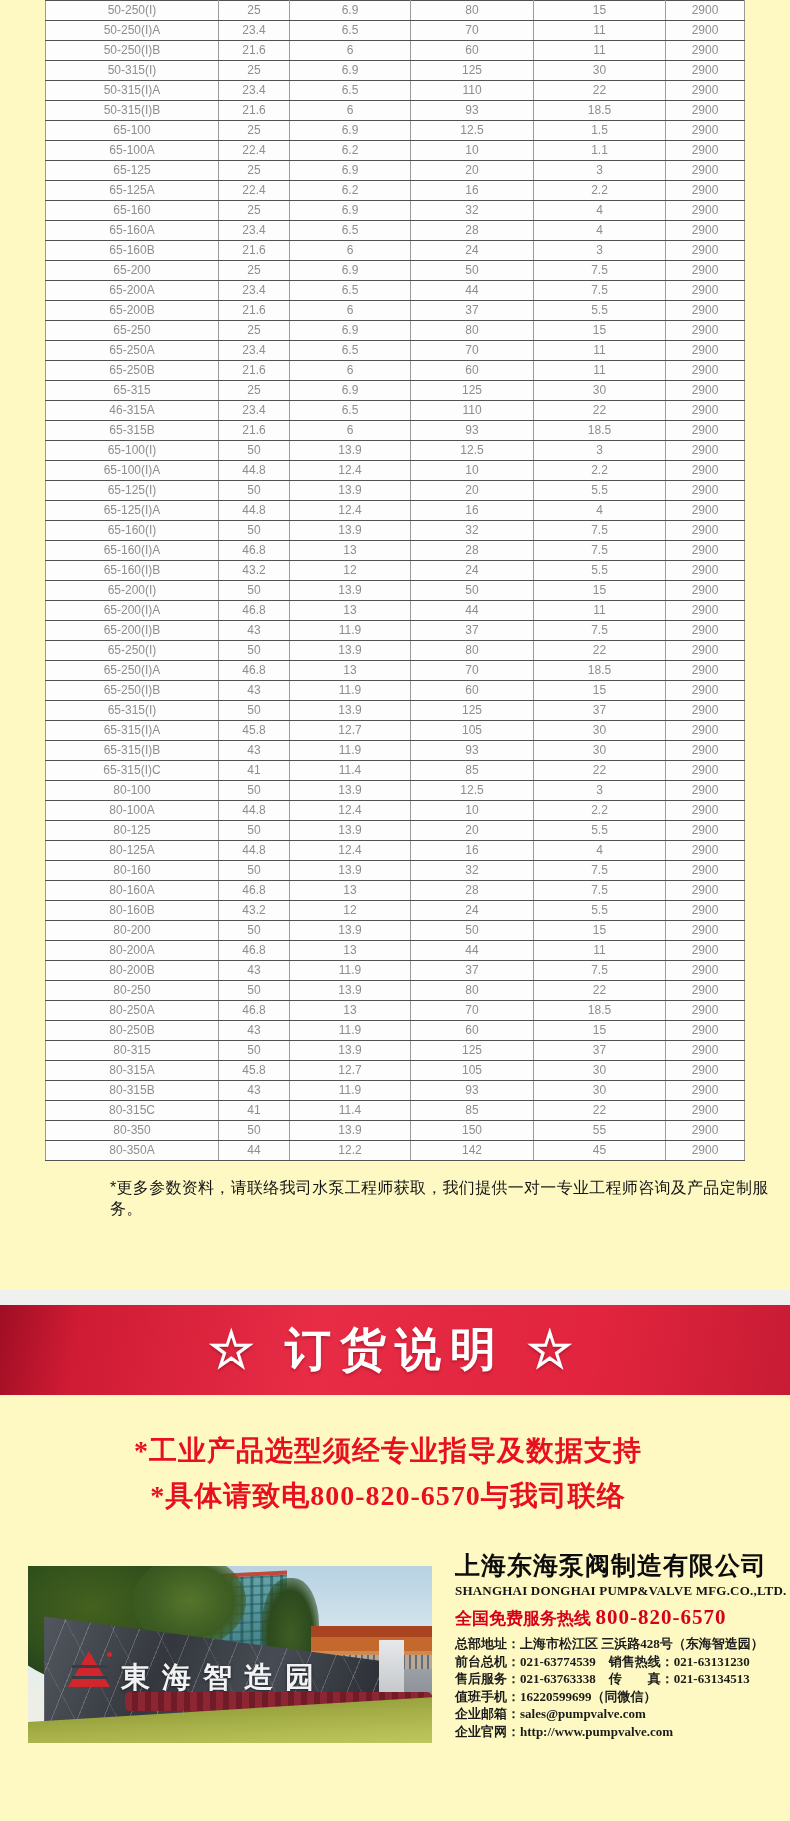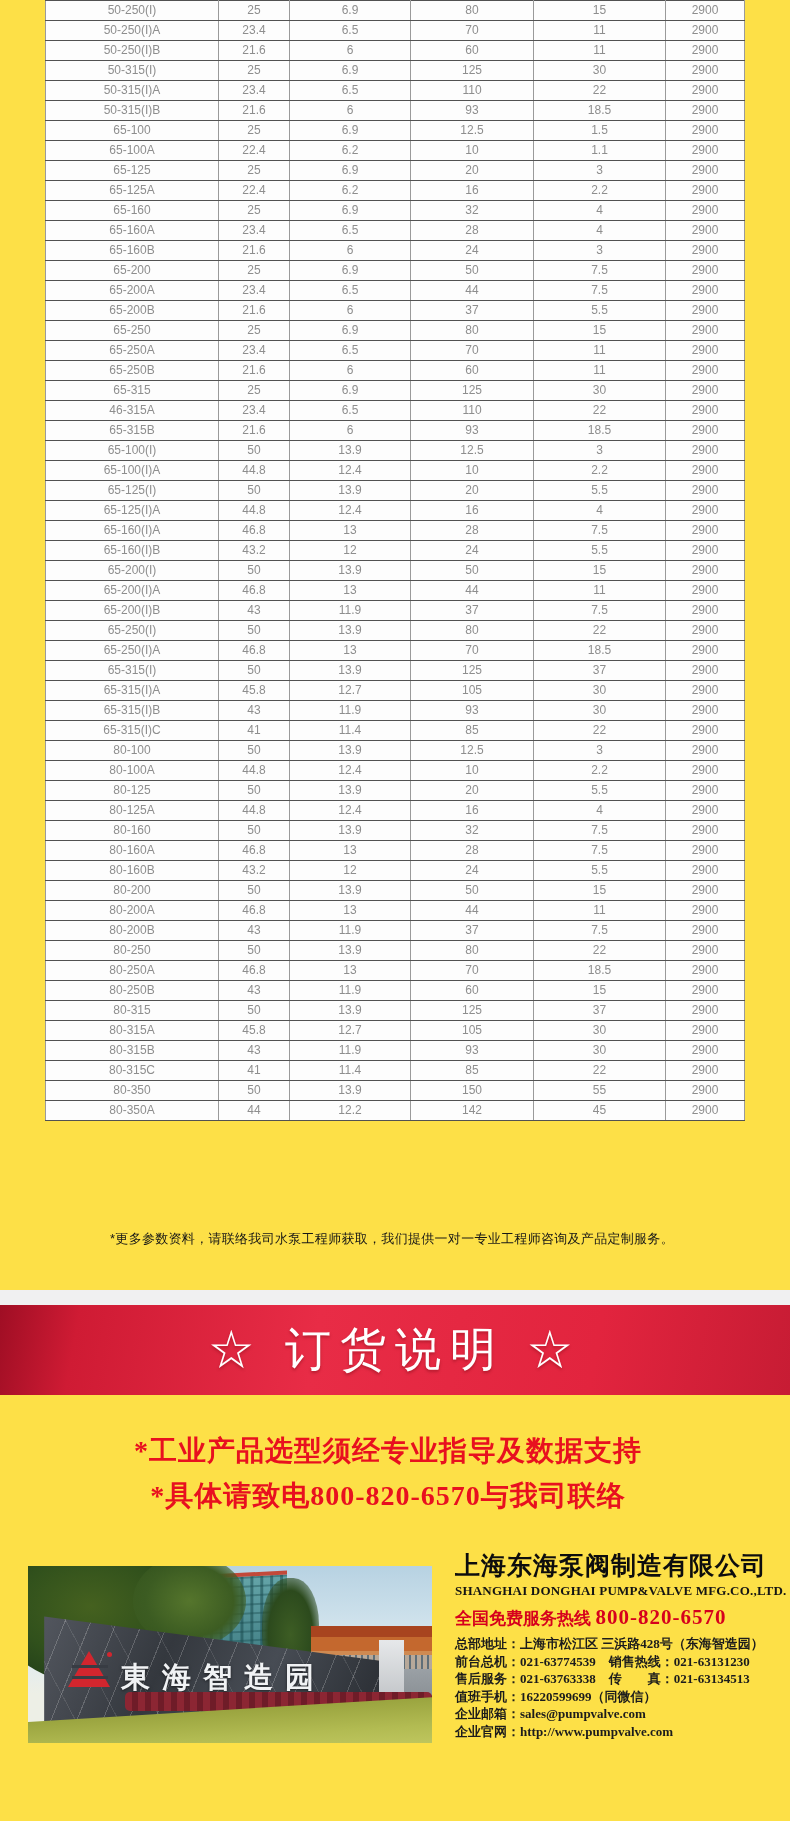--- a/index.html
+++ b/index.html
@@ -1,29 +1,29 @@
 <!DOCTYPE html>
 <html><head>
 <meta charset="utf-8">
 <style>
   html,body{margin:0;padding:0;}
   body{width:790px;height:1821px;background:#fefefe;font-family:"Liberation Sans",sans-serif;overflow:hidden;}
-  .page{position:relative;width:790px;height:1821px;overflow:hidden;background:#fde047;}
+  .page{position:relative;width:790px;height:1821px;overflow:hidden;background:#fef9c3;}
 
   
   table.spec{position:absolute;left:45px;top:0;width:699px;border-collapse:collapse;table-layout:fixed;background:#fdfdfd;border:1px solid #4d4d4d;}
   table.spec td{height:19px;padding:0;text-align:center;vertical-align:middle;font-size:12px;line-height:19px;color:#8e8e8e;border-top:1px solid #525252;border-bottom:1px solid #525252;border-left:1px solid #9a9a9a;border-right:1px solid #9a9a9a;white-space:nowrap;overflow:hidden;}
 
   
-  .params-note{position:absolute;left:110px;top:1230px;margin:0;font-size:13px;color:#161616;letter-spacing:.3px;}
+  .params-note{position:absolute;left:110px;top:1178px;margin:0;font-size:16px;color:#161616;letter-spacing:.3px;}
 
   
   .gray-strip{position:absolute;left:0;top:1290px;width:790px;height:15px;background:#f0f0f1;}
   .banner{position:absolute;left:0;top:1305px;width:790px;height:90px;display:flex;align-items:center;justify-content:center;background:linear-gradient(100deg,#9f0e24 0%,#cf1b34 10%,#e82c46 40%,#e2243e 75%,#c71c34 100%);}
-  .banner span{color:#ffffff;font-size:46px;font-weight:normal;letter-spacing:9px;text-shadow:0 2px 3px rgba(90,0,10,.35);}
+  .banner span{color:#ffffff;font-size:46px;font-weight:bold;letter-spacing:9px;text-shadow:0 2px 3px rgba(90,0,10,.35);}
 
   
   .order-notes{position:absolute;left:0;top:1428px;width:776px;text-align:center;}
   .order-notes p{margin:0;font-family:"Liberation Serif",serif;font-weight:bold;font-size:28px;line-height:45px;color:#e8101f;letter-spacing:1px;}
 
   
   .photo{position:absolute;left:28px;top:1566px;width:404px;height:177px;overflow:hidden;background:linear-gradient(180deg,#b7d2e2 0%,#cfe2ec 32%,#e3ecef 55%,#edefe6 72%);}
   .ph{position:absolute;}
   .ph.glass{left:40%;top:4%;width:24%;height:52%;background:repeating-linear-gradient(90deg,rgba(24,74,78,.55) 0 3px,rgba(255,255,255,0) 3px 10px),repeating-linear-gradient(180deg,rgba(24,74,78,.4) 0 2px,rgba(255,255,255,0) 2px 9px),linear-gradient(180deg,#64a4a8,#3d7a80);border-top:4px solid #c2493a;transform:skewY(-3deg);}
   .ph.tree.t1{left:-8%;top:-14%;width:52%;height:82%;border-radius:50%;background:radial-gradient(ellipse at 45% 45%,#45611f 0%,#31511c 45%,#24411a 72%,rgba(36,65,26,0) 98%);}
@@ -270,20 +270,28 @@
         </tr>
         <tr>
           <td>65-125(I)A</td>
           <td>44.8</td>
           <td>12.4</td>
           <td>16</td>
           <td>4</td>
           <td>2900</td>
         </tr>
         <tr>
+          <td>65-160(I)</td>
+          <td>50</td>
+          <td>13.9</td>
+          <td>32</td>
+          <td>7.5</td>
+          <td>2900</td>
+        </tr>
+        <tr>
           <td>65-160(I)A</td>
           <td>46.8</td>
           <td>13</td>
           <td>28</td>
           <td>7.5</td>
           <td>2900</td>
         </tr>
         <tr>
           <td>65-160(I)B</td>
           <td>43.2</td>
@@ -323,20 +331,28 @@
           <td>80</td>
           <td>22</td>
           <td>2900</td>
         </tr>
         <tr>
           <td>65-250(I)A</td>
           <td>46.8</td>
           <td>13</td>
           <td>70</td>
           <td>18.5</td>
+          <td>2900</td>
+        </tr>
+        <tr>
+          <td>65-250(I)B</td>
+          <td>43</td>
+          <td>11.9</td>
+          <td>60</td>
+          <td>15</td>
           <td>2900</td>
         </tr>
         <tr>
           <td>65-315(I)</td>
           <td>50</td>
           <td>13.9</td>
           <td>125</td>
           <td>37</td>
           <td>2900</td>
         </tr>

